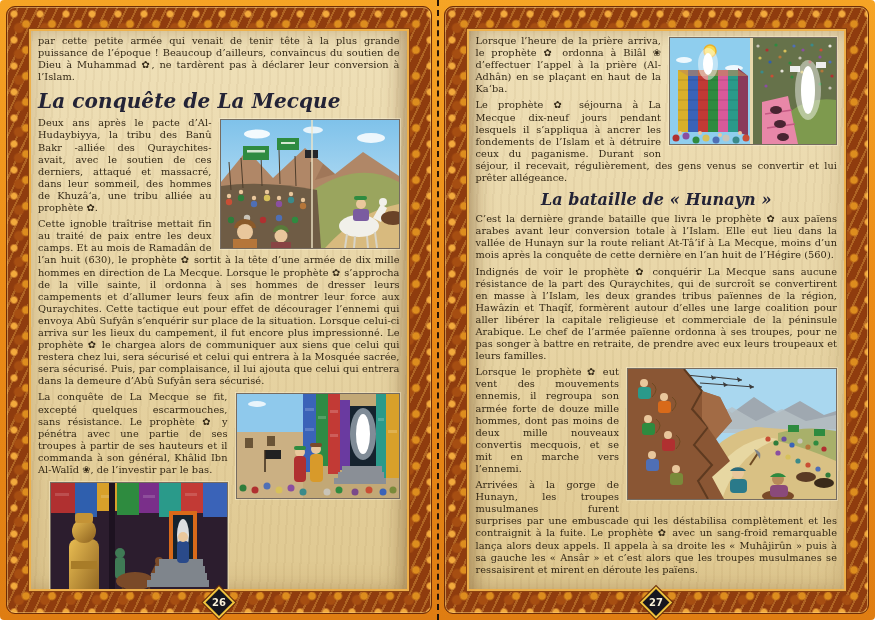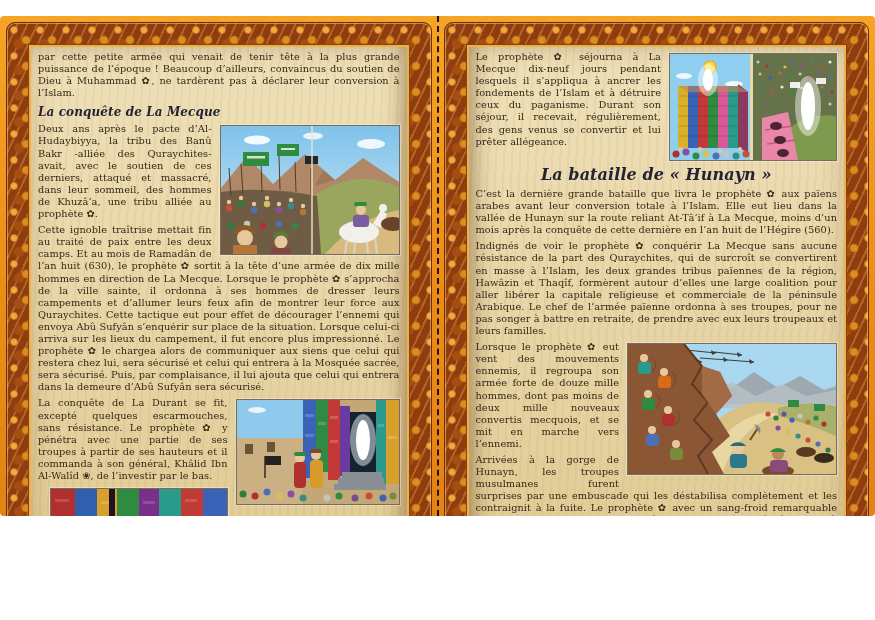--- a/index.html
+++ b/index.html
@@ -1,17 +1,17 @@
 <!DOCTYPE html>
 <html><head>
 <meta charset="utf-8">
 <style>
   html,body{margin:0;padding:0;background:#ffffff;}
-  .book{position:relative;width:875px;height:500px;display:flex;overflow:hidden;border-radius:4px;
-        font-family:"DejaVu Serif", serif;margin-top:16px;}
+  .book{position:relative;width:875px;height:620px;display:flex;overflow:hidden;border-radius:4px;
+        font-family:"DejaVu Serif", serif;}
   .sheet{position:relative;width:437.5px;height:620px;
          background:linear-gradient(180deg,#f6a425 0%,#ec8c17 45%,#df7d12 100%);}
   .band{position:absolute;inset:6px;border-radius:9px;border:1px solid #6e2d07;
         background-color:#8f3c0e;
         background-image:
           radial-gradient(circle at 7px 7px, #f2a93c 2.5px, rgba(242,169,60,0) 4.5px),
           radial-gradient(circle at 19px 17px, #dd8d1e 3px, rgba(221,141,30,0) 5px),
           radial-gradient(circle at 12px 21px, #a64e12 4px, rgba(166,78,18,0) 6px),
           repeating-linear-gradient(115deg, rgba(248,192,84,.30) 0 2px, rgba(0,0,0,0) 2px 9px);
         background-size:26px 26px,26px 26px,26px 26px,auto;
@@ -22,21 +22,21 @@
           repeating-linear-gradient(93deg, rgba(125,92,45,.06) 0 2px, rgba(0,0,0,0) 2px 8px),
           linear-gradient(180deg,#efe0b8 0%,#e7d4a4 55%,#dfc890 100%);}
   .sheet-left .parchment{box-shadow:0 0 0 1px #8a4210, inset 0 0 26px rgba(125,85,35,.28),
           inset -14px 0 18px -10px rgba(90,55,20,.35);}
   .sheet-right .parchment{box-shadow:0 0 0 1px #8a4210, inset 0 0 26px rgba(125,85,35,.28),
           inset 14px 0 18px -10px rgba(90,55,20,.35);}
   .parchment p{margin:0 0 4px 0;font-size:9.8px;line-height:12.1px;letter-spacing:.05px;
           text-align:justify;color:#342917;}
   h2{margin:6px 0 4px 0;font-family:"DejaVu Serif",serif;font-style:italic;font-weight:bold;
      color:#232336;letter-spacing:.1px;}
-  .h-left{font-size:12px;}
+  .h-left{font-size:20px;}
   .h-appel{font-size:14px;margin-top:1px;white-space:nowrap;}
   .h-hunayn{font-size:16px;clear:right;text-align:center;}
   figure{margin:2px 0 4px 8px;float:right;border:1px solid rgba(70,45,20,.65);
          box-shadow:0 0 0 1px rgba(255,248,225,.35);background:#cfe3ef;}
   figure svg{display:block;}
   .badge{position:absolute;bottom:6px;left:50%;width:19px;height:19px;z-index:6;
          transform:translateX(-50%) rotate(45deg);background:#16161f;
          border:2px solid #f0c23c;box-shadow:0 0 0 1px #6e2d07;}
   .badge-num{position:absolute;inset:0;display:flex;align-items:center;justify-content:center;
          transform:rotate(-45deg);color:#f7efd8;font-size:10px;font-weight:bold;
@@ -185,21 +185,21 @@
             <circle cx="90" cy="98" r="3.5" fill="#c9c4b8"></circle>
               <circle cx="102" cy="96" r="3.5" fill="#2f8b40"></circle>
             <circle cx="118" cy="98" r="3.5" fill="#7a4a8a"></circle>
               <circle cx="132" cy="96" r="3.5" fill="#c94e35"></circle>
             <circle cx="146" cy="98" r="3.5" fill="#3a63b8"></circle>
               <circle cx="156" cy="96" r="3.5" fill="#7a8a3a"></circle>
           </g>
         </svg>
       </figure>
 
-      <p>La conquête de La Durant se fit, excepté quelques escarmouches, sans résistance. Le prophète ✿ y pénétra avec une partie de ses troupes à partir de ses hauteurs et il commanda à son général, Khâlid Ibn Al-Walîd ❀, de l’investir par le bas.</p>
+      <p>La conquête de La Mecque se fit, excepté quelques escarmouches, sans résistance. Le prophète ✿ y pénétra avec une partie de ses troupes à partir de ses hauteurs et il commanda à son général, Khâlid Ibn Al-Walîd ❀, de l’investir par le bas.</p>
 
       <figure>
         <svg width="176" height="140" viewBox="0 0 176 140" aria-hidden="true">
           <defs>
             <linearGradient id="gGold" x1="0" y1="0" x2="1" y2="1">
               <stop offset="0" stop-color="#e9bd52"></stop>
                 <stop offset="1" stop-color="#8a5f1e"></stop>
             </linearGradient>
           </defs>
           <rect width="176" height="140" fill="#2c1d2e"></rect>
@@ -353,20 +353,21 @@
               <line x1="97" y1="90" x2="125" y2="86"></line>
           </g>
           <ellipse cx="106" cy="72" rx="6" ry="4" fill="#4a2432"></ellipse>
           <ellipse cx="110" cy="86" rx="6" ry="4" fill="#4a2432"></ellipse>
           <ellipse cx="113" cy="99" rx="6" ry="4" fill="#4a2432"></ellipse>
           <ellipse cx="138" cy="52" rx="13" ry="30" fill="#fff" opacity=".45"></ellipse>
           <ellipse cx="138" cy="52" rx="7" ry="24" fill="#fff"></ellipse>
         </svg>
       </figure>
 
+      <p>Lorsque l’heure de la prière arriva, le prophète ✿ ordonna à Bilâl ❀ d’effectuer l’appel à la prière (Al-Adhân) en se plaçant en haut de la Ka‘ba.</p>
       <p>Le prophète ✿ séjourna à La Mecque dix-neuf jours pendant lesquels il s’appliqua à ancrer les fondements de l’Islam et à détruire ceux du paganisme. Durant son séjour, il recevait, régulièrement, des gens venus se convertir et lui prêter allégeance.</p>
 
       <h2 class="h-hunayn">La bataille de « Hunayn »</h2>
 
       <p>C’est la dernière grande bataille que livra le prophète ✿ aux païens arabes avant leur conversion totale à l’Islam. Elle eut lieu dans la vallée de Hunayn sur la route reliant At-Tâ’if à La Mecque, moins d’un mois après la conquête de cette dernière en l’an huit de l’Hégire (560).</p>
       <p>Indignés de voir le prophète ✿ conquérir La Mecque sans aucune résistance de la part des Quraychites, qui de surcroît se convertirent en masse à l’Islam, les deux grandes tribus païennes de la région, Hawâzin et Thaqîf, formèrent autour d’elles une large coalition pour aller libérer la capitale religieuse et commerciale de la péninsule Arabique. Le chef de l’armée païenne ordonna à ses troupes, pour ne pas songer à battre en retraite, de prendre avec eux leurs troupeaux et leurs familles.</p>
 
       <figure>
         <svg width="208" height="130" viewBox="0 0 208 130" aria-hidden="true">
           <rect width="208" height="130" fill="#a9d7ef"></rect>

